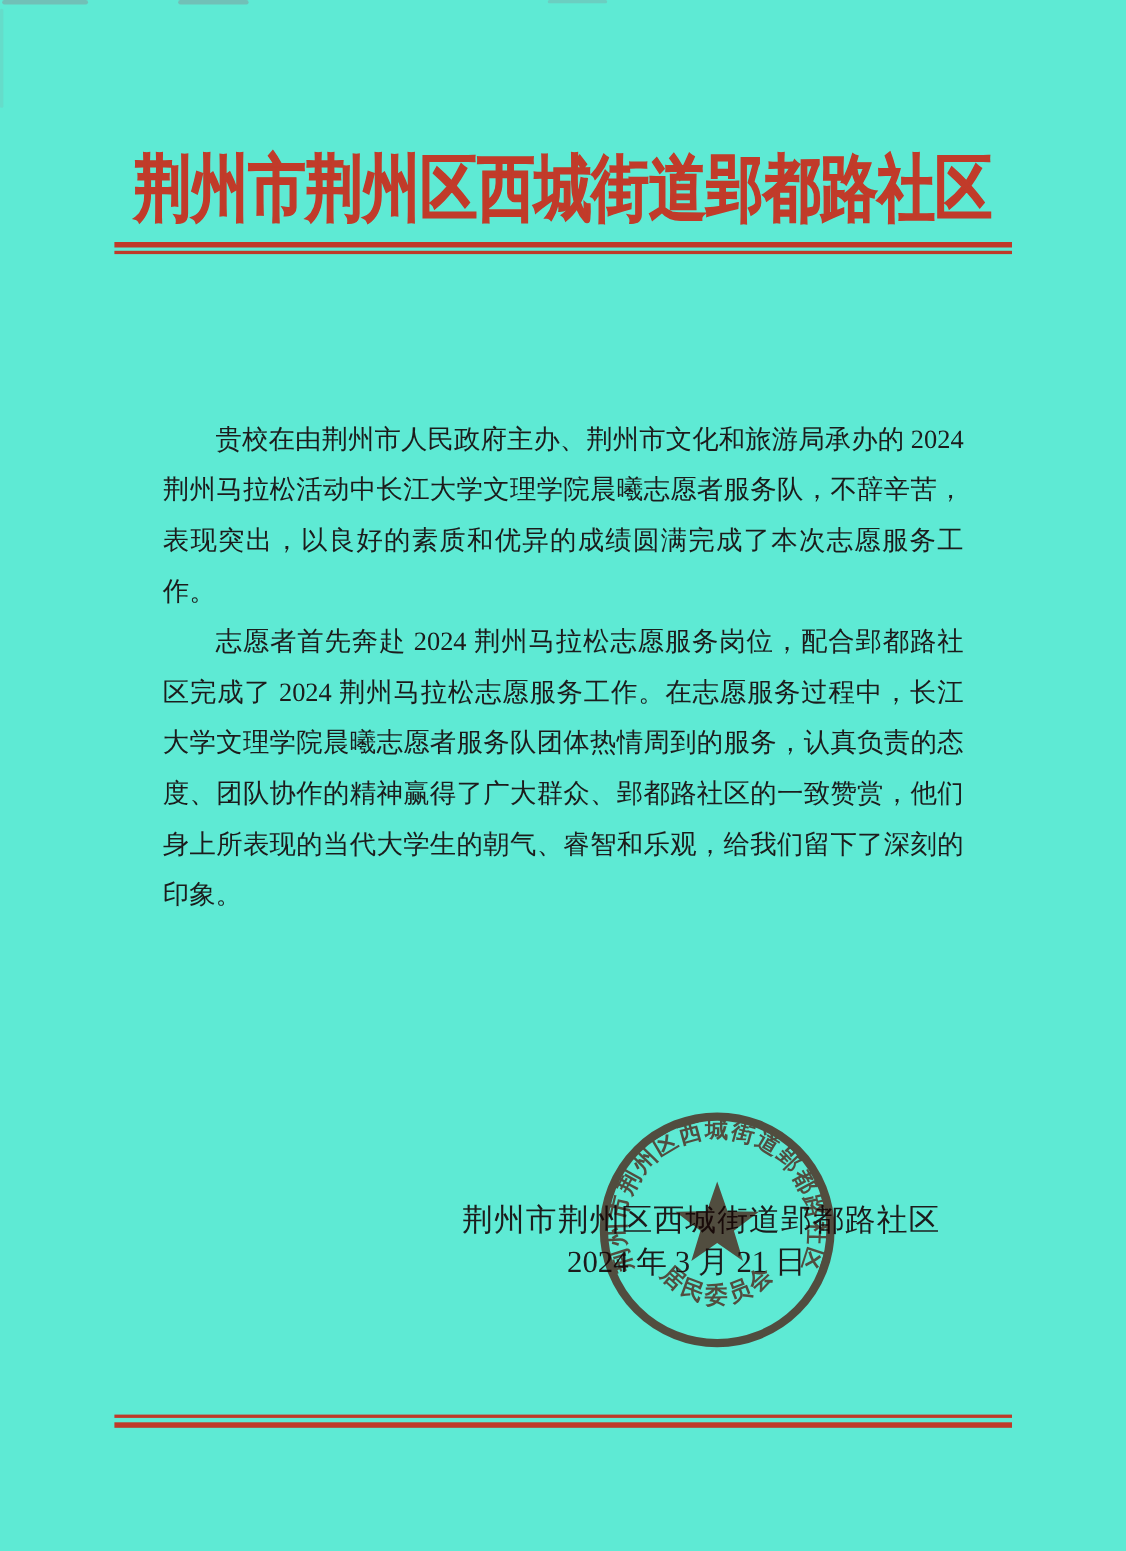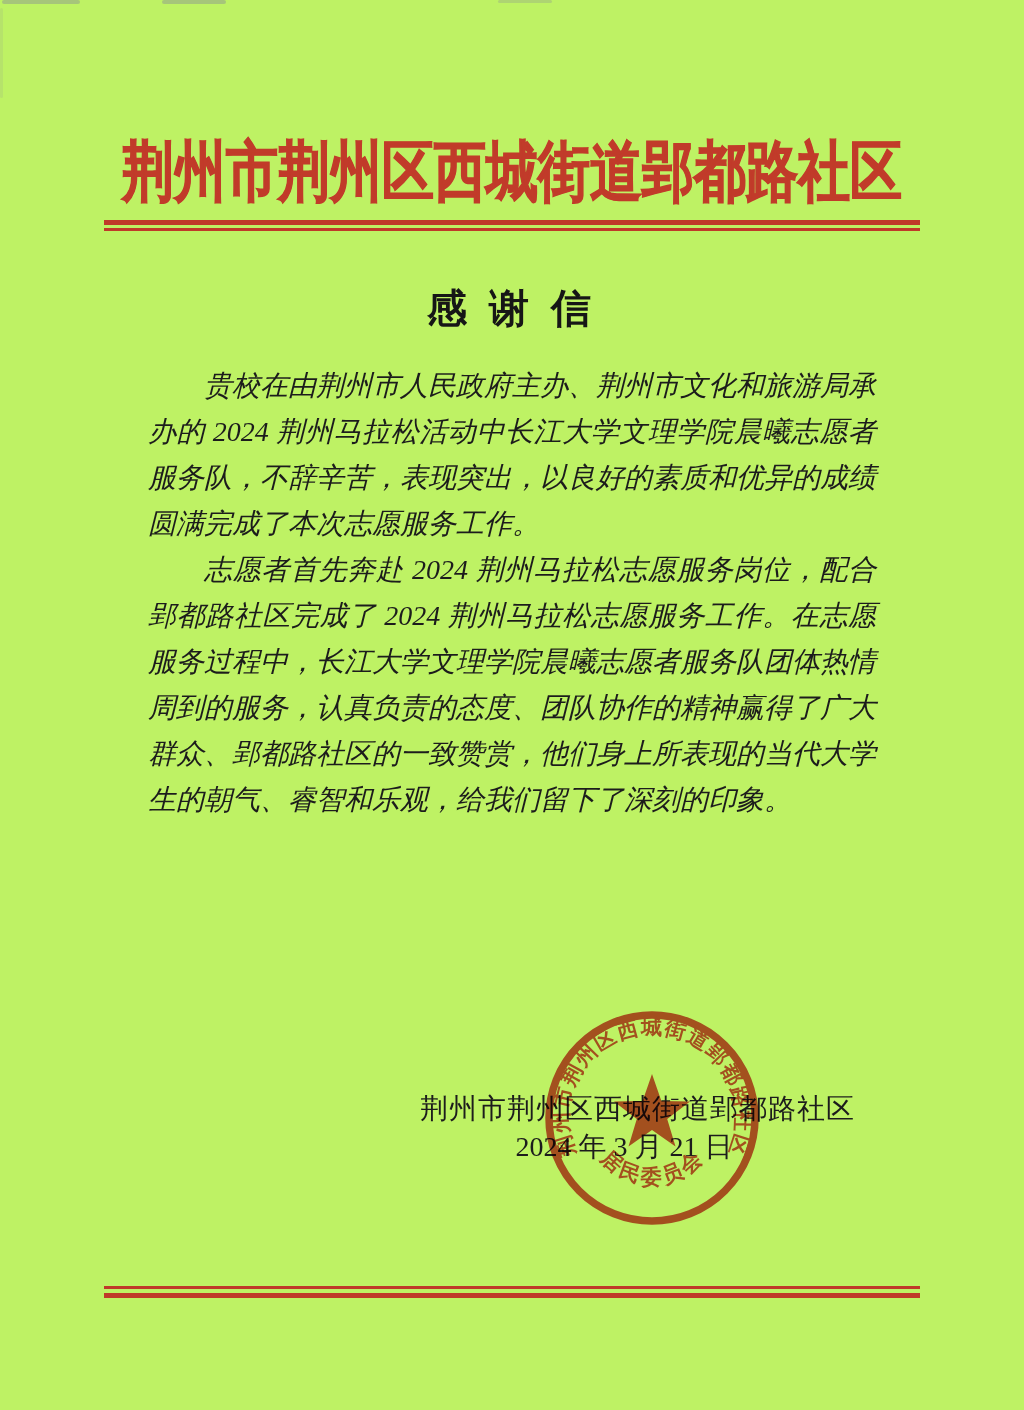--- a/index.html
+++ b/index.html
@@ -4,21 +4,21 @@
 <style>
   * { margin: 0; padding: 0; box-sizing: border-box; }
   html, body { background: #fdfdfc; }
   body { font-family: "Liberation Serif", serif; color: #1c1c1c; }
 
   .page {
     position: relative;
     width: 1024px;
     height: 1410px;
     margin: 0 auto;
-    background: #bef264;
+    background: #5eead4;
     overflow: hidden;
   }
 
   
   .scan-speck {
     position: absolute;
     background: #8a8f94;
     opacity: 0.45;
     border-radius: 2px;
   }
@@ -63,27 +63,26 @@
     position: absolute;
     left: 148px;
     top: 340px;
     font-size: 29px;
     color: #1c1c1c;
   }
 
   .body-text {
     position: absolute;
     left: 148px;
-    top: 363px;
+    top: 377px;
     width: 728px;
-    font-size: 28px;
+    font-size: 24px;
     line-height: 46px;
     text-align: justify;
     color: #1c1c1c;
-    font-style: italic;
   }
   .body-text p { text-indent: 2em; }
 
   .signature-block {
     position: absolute;
     left: 420px;
     top: 1090px;
     width: 408px;
   }
   .sig-name {
@@ -117,21 +116,20 @@
   <div class="scan-speck speck-1"></div>
   <div class="scan-speck speck-2"></div>
   <div class="scan-speck speck-3"></div>
   <div class="scan-speck speck-4"></div>
 
   <div class="letterhead">荆州市荆州区西城街道郢都路社区</div>
 
   <div class="rule rule-top-thick"></div>
   <div class="rule rule-top-thin"></div>
 
-  <h1 class="letter-title">感 谢 信</h1>
 
 
   <div class="body-text">
     <p>贵校在由荆州市人民政府主办、荆州市文化和旅游局承办的 2024 荆州马拉松活动中长江大学文理学院晨曦志愿者服务队，不辞辛苦，表现突出，以良好的素质和优异的成绩圆满完成了本次志愿服务工作。</p>
     <p>志愿者首先奔赴 2024 荆州马拉松志愿服务岗位，配合郢都路社区完成了 2024 荆州马拉松志愿服务工作。在志愿服务过程中，长江大学文理学院晨曦志愿者服务队团体热情周到的服务，认真负责的态度、团队协作的精神赢得了广大群众、郢都路社区的一致赞赏，他们身上所表现的当代大学生的朝气、睿智和乐观，给我们留下了深刻的印象。</p>
   </div>
 
   <div class="signature-block">
     <div class="sig-name">荆州市荆州区西城街道郢都路社区</div>
     <div class="sig-date">2024 年 3 月 21 日</div>

